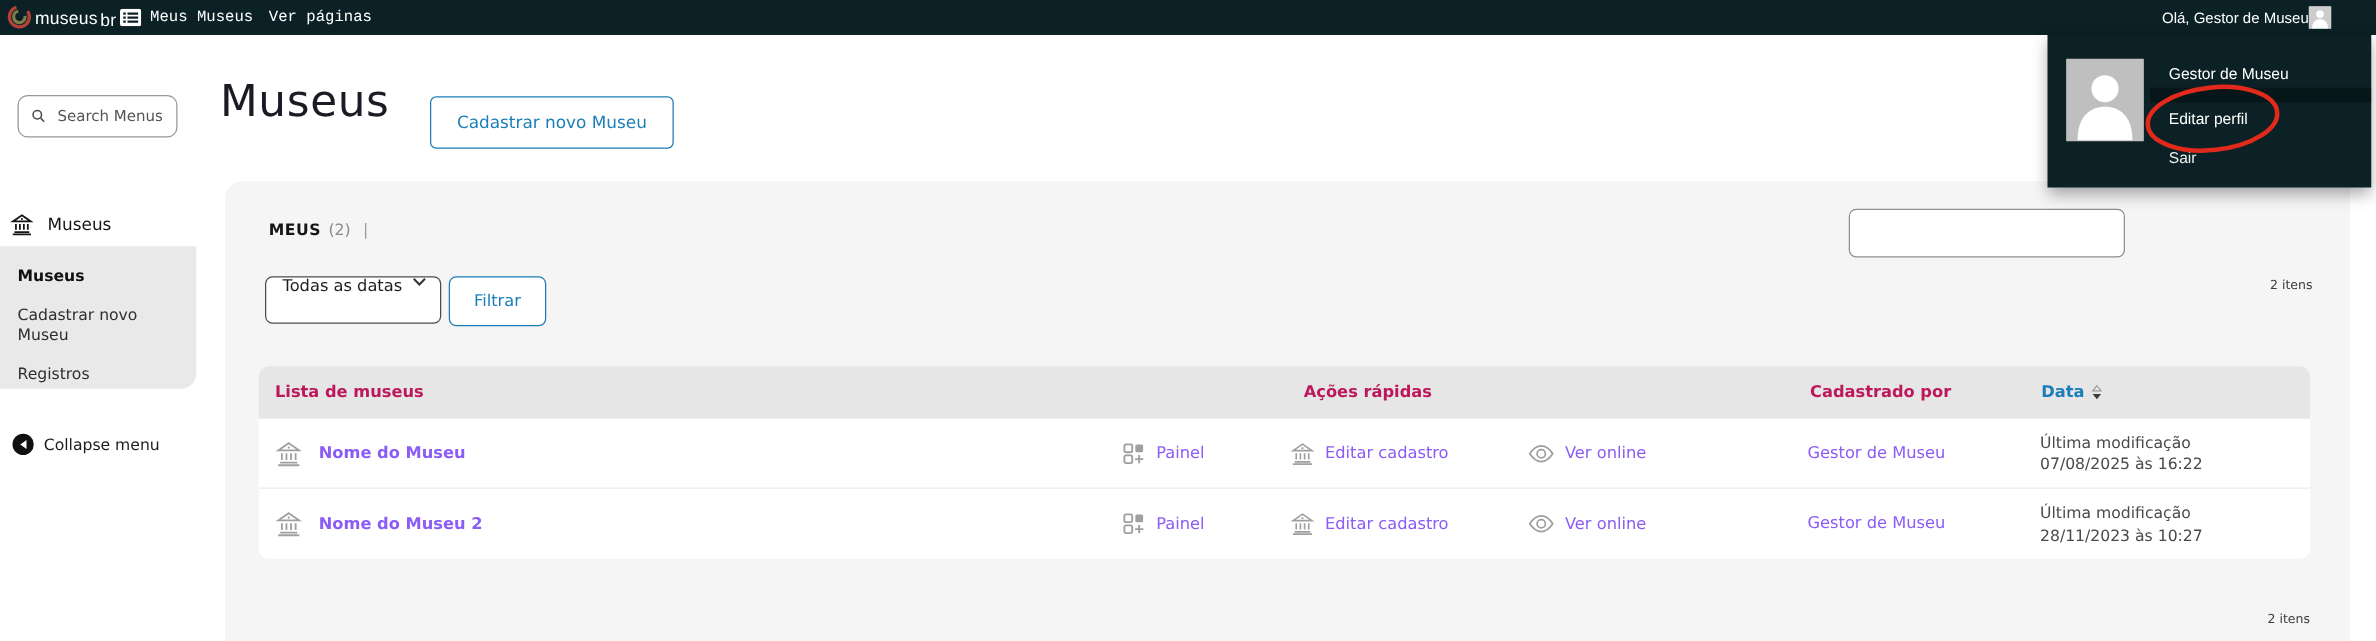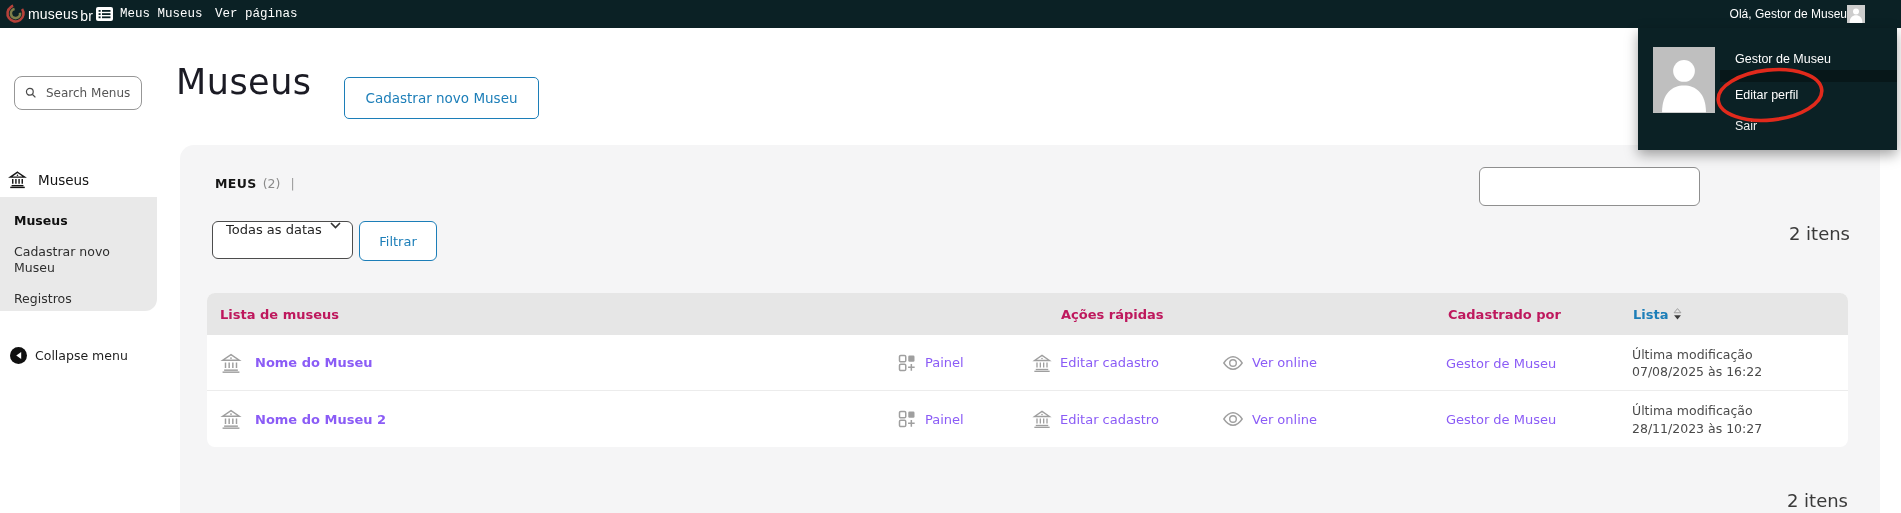--- a/index.html
+++ b/index.html
@@ -53,35 +53,35 @@
   #new-museum-btn{left:344px;top:77px;width:193px;height:40px;font-size:13.5px;}
   #panel{left:180px;top:145px;width:1700px;height:368px;background:#f5f5f6;border-top-left-radius:14px;}
   #tab-meus{left:215px;top:176px;font-size:12.5px;cursor:pointer;display:flex;align-items:baseline;gap:6px;}
   #tab-meus .t1{font-weight:bold;color:#151515;letter-spacing:.4px;}
   #tab-meus .t2{color:#8a8a8a;}
   #tab-meus .t3{color:#9a9a9a;margin-left:4px;}
   #museums-search{left:1479px;top:167px;width:221px;height:39px;border:1px solid #8f8f8f;border-radius:6px;
                   box-sizing:border-box;background:#fff;outline:none;padding:0 10px;font-size:13px;
                   font-family:"DejaVu Sans",sans-serif;}
   #search-btn{left:1712px;top:166px;width:140px;height:41px;font-size:13px;border-radius:6px;}
-  .items-count{font-size:18px;color:#3a3a3a;text-align:right;width:148px;}
+  .items-count{font-size:10px;color:#3a3a3a;text-align:right;width:148px;}
   #count-top{left:1702px;top:223px;}
   #count-bottom{left:1700px;top:490px;}
   #date-select{left:212px;top:221px;width:141px;height:38px;border:1px solid #4c4c4c;border-radius:6px;
                background:#fff;box-sizing:border-box;display:flex;align-items:flex-start;justify-content:space-between;
                padding:0 11px 0 13px;font-size:13px;color:#1f1f1f;cursor:pointer;}
   #filter-btn{left:359px;top:221px;width:76px;height:38px;font-size:13px;border-radius:6px;}
 
   
   #table-card{left:207px;top:293px;width:1641px;height:154px;background:#fff;border-radius:8px;}
   #table-head{position:absolute;left:0;top:0;width:100%;height:42px;background:#e6e6e6;
               border-radius:8px 8px 0 0;}
   .hcell{position:absolute;top:50%;transform:translateY(-50%);font-size:13px;font-weight:bold;color:#be185d;}
   .h-name{left:13px;}
-  .h-actions{left:854px;}
+  .h-actions{left:836px;}
   .h-registered{left:1241px;}
   .h-date{left:1426px;color:#1c7eb8;cursor:pointer;display:flex;align-items:center;gap:5px;}
   .trow{position:absolute;left:0;width:100%;height:56px;}
   #row-0{top:42px;border-bottom:1px solid #ececec;box-sizing:border-box;}
   #row-1{top:98px;}
   .cell{position:absolute;top:50%;transform:translateY(-50%);display:flex;align-items:center;}
   .c-name{left:13px;gap:13px;}
   .c-panel{left:690px;gap:8px;}
   .c-edit{left:825px;gap:8px;}
   .c-view{left:1015px;gap:8px;}
@@ -212,21 +212,21 @@
     </span>
   </div>
   <div id="filter-btn" class="abs btn">Filtrar</div>
 
   <div id="table-card" class="abs">
     <div id="table-head">
       <span class="hcell h-name">Lista de museus</span>
       <span class="hcell h-actions">Ações rápidas</span>
       <span class="hcell h-registered">Cadastrado por</span>
       <span class="hcell h-date">
-        <span>Lista</span>
+        <span>Data</span>
         <span class="gicon">
           <svg width="9" height="13" viewBox="0 0 10 14">
             <path d="M5 1 L8.8 5.6 H1.2 Z" fill="#e6e6e6" stroke="#9a9a9a" stroke-width="1"></path>
             <path d="M1.2 8.4 H8.8 L5 13 Z" fill="#3c3c3c"></path>
           </svg>
         </span>
       </span>
     </div>
 
     <div id="row-0" class="trow">

